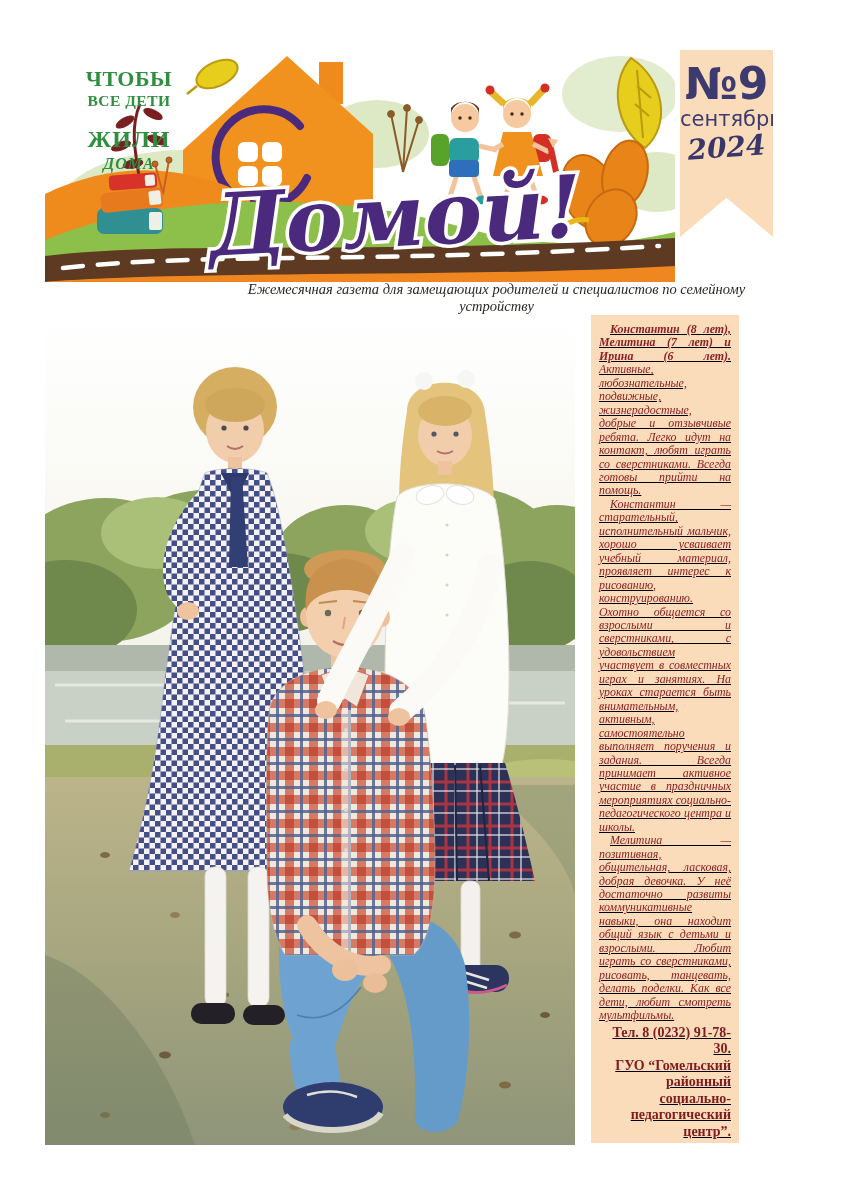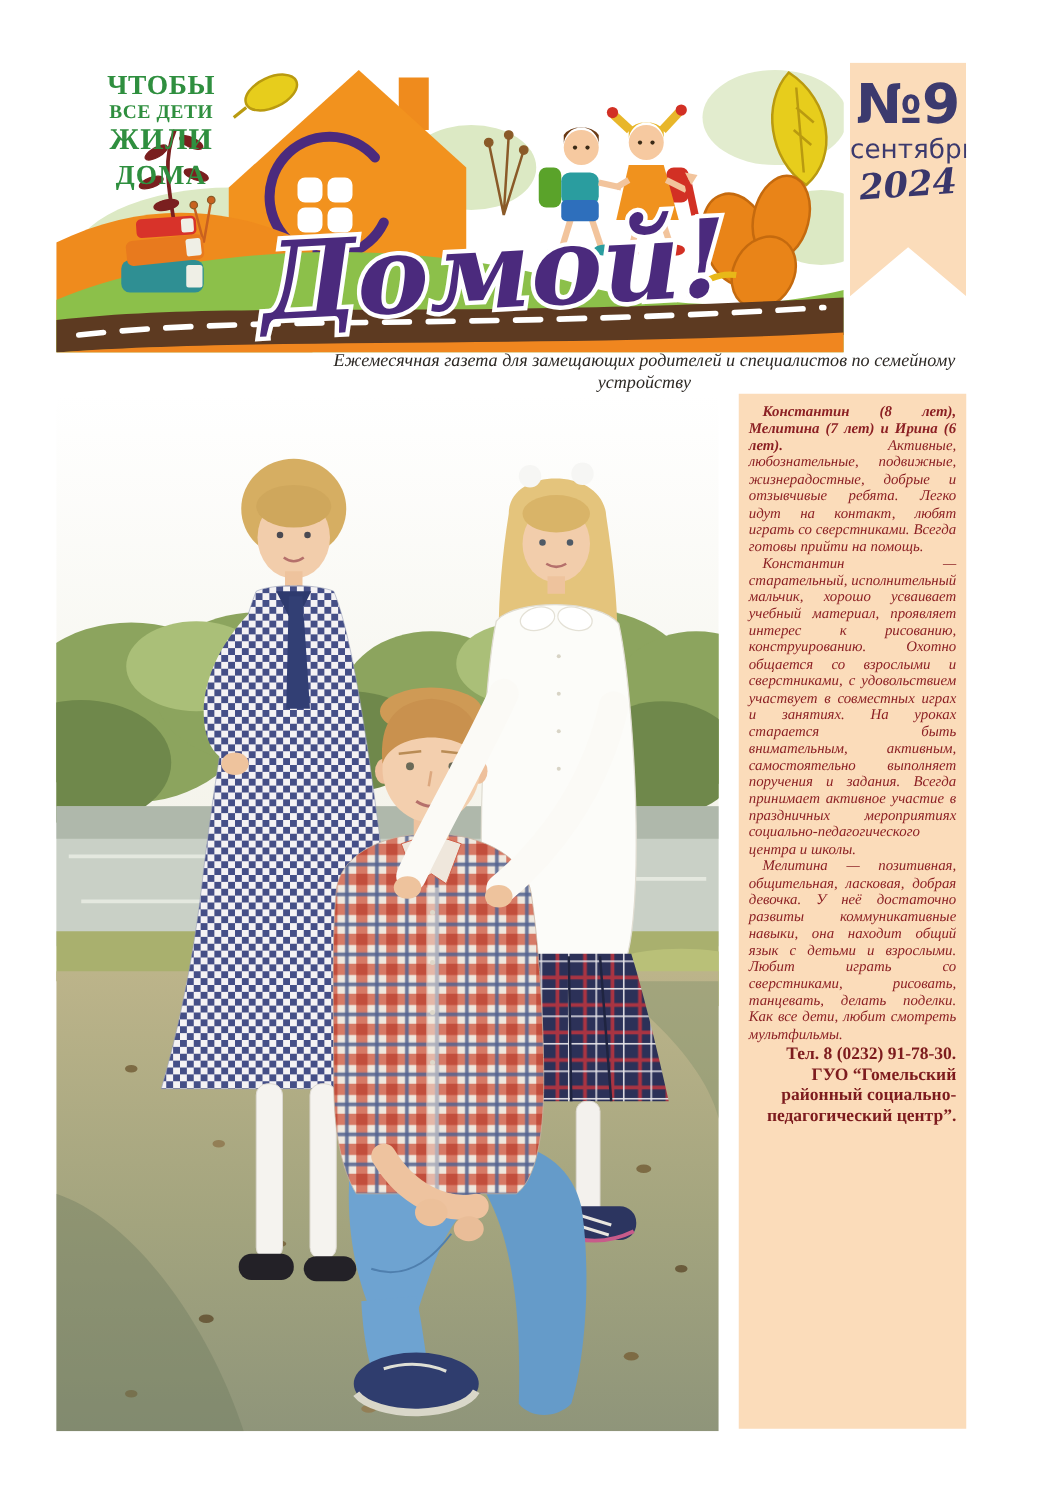--- a/index.html
+++ b/index.html
@@ -2,47 +2,47 @@
 <html><head>
 <meta charset="utf-8">
 <title>Домой! №9 сентябрь 2024</title>
 <style>
   html,body{margin:0;padding:0;background:#fff;}
   .page{position:relative;width:843px;height:1200px;background:#ffffff;overflow:hidden;
         font-family:"Liberation Serif",serif;margin:0 auto;}
 
   
   .masthead-art{position:absolute;left:45px;top:42px;width:630px;height:240px;}
-  .slogan{position:absolute;left:68px;top:56px;width:122px;text-align:center;
+  .slogan{position:absolute;left:68px;top:67px;width:122px;text-align:center;
           color:#2f8f3f;font-weight:700;line-height:1.08;z-index:3;}
   .slogan .l1{font-size:22px;letter-spacing:.5px;}
   .slogan .l2{font-size:15.5px;letter-spacing:.5px;margin-top:2px;}
-  .slogan .l3{font-size:24px;letter-spacing:1px;margin-top:2px;}
-  .slogan .l4{font-size:22px;letter-spacing:1px;margin-top:2px;}
+  .slogan .l3{font-size:24px;letter-spacing:1px;margin-top:18px;}
+  .slogan .l4{font-size:16px;letter-spacing:1px;margin-top:2px;font-style:italic;}
 
   
   .ribbon{position:absolute;left:680px;top:50px;width:93px;height:187px;background:#fbdcba;
           clip-path:polygon(0 0,100% 0,100% 100%,50% 79%,0 100%);
           text-align:center;z-index:4;}
   .ribbon .num{margin-top:12px;font-family:"DejaVu Sans",sans-serif;font-size:44px;
                font-weight:700;color:#3c3a6e;line-height:1;}
   .ribbon .month{font-family:"DejaVu Sans",sans-serif;font-size:21px;color:#3c3a6e;
                  margin-top:3px;line-height:1;}
   .ribbon .year{font-family:"DejaVu Serif",serif;font-style:italic;font-weight:700;
                 font-size:28px;color:#39366b;margin-top:4px;transform:rotate(-4deg);line-height:1;}
 
-  .subtitle{position:absolute;left:238px;top:281px;width:555px;text-align:center;
+  .subtitle{position:absolute;left:219px;top:281px;width:555px;text-align:center;
             font-style:italic;font-size:14.5px;color:#2c2824;}
 
   
   .photo{position:absolute;left:45px;top:315px;width:530px;height:830px;}
 
   
-  .peach-col{position:absolute;left:591px;top:315px;width:182px;height:828px;
-             background:#fbdcba;box-sizing:border-box;padding:8px 8px 6px 8px;overflow:hidden;}
+  .peach-col{position:absolute;left:591px;top:315px;width:148px;height:828px;
+             background:#fbdcba;box-sizing:border-box;padding:8px 8px 6px 8px;overflow:hidden;text-decoration:underline;}
   .peach-col p{margin:0;text-indent:11px;text-align:justify;font-style:italic;
                font-size:11.9px;line-height:1.13;color:#8c2024;}
   .lead-bold{font-weight:700;}
   .contact{font-style:normal;font-weight:700;text-align:right;font-size:14px;
            line-height:1.18;color:#7d1b1e;margin-top:2px;}
   .contact div{margin:0;}
 </style>
 </head>
 <body>
 

